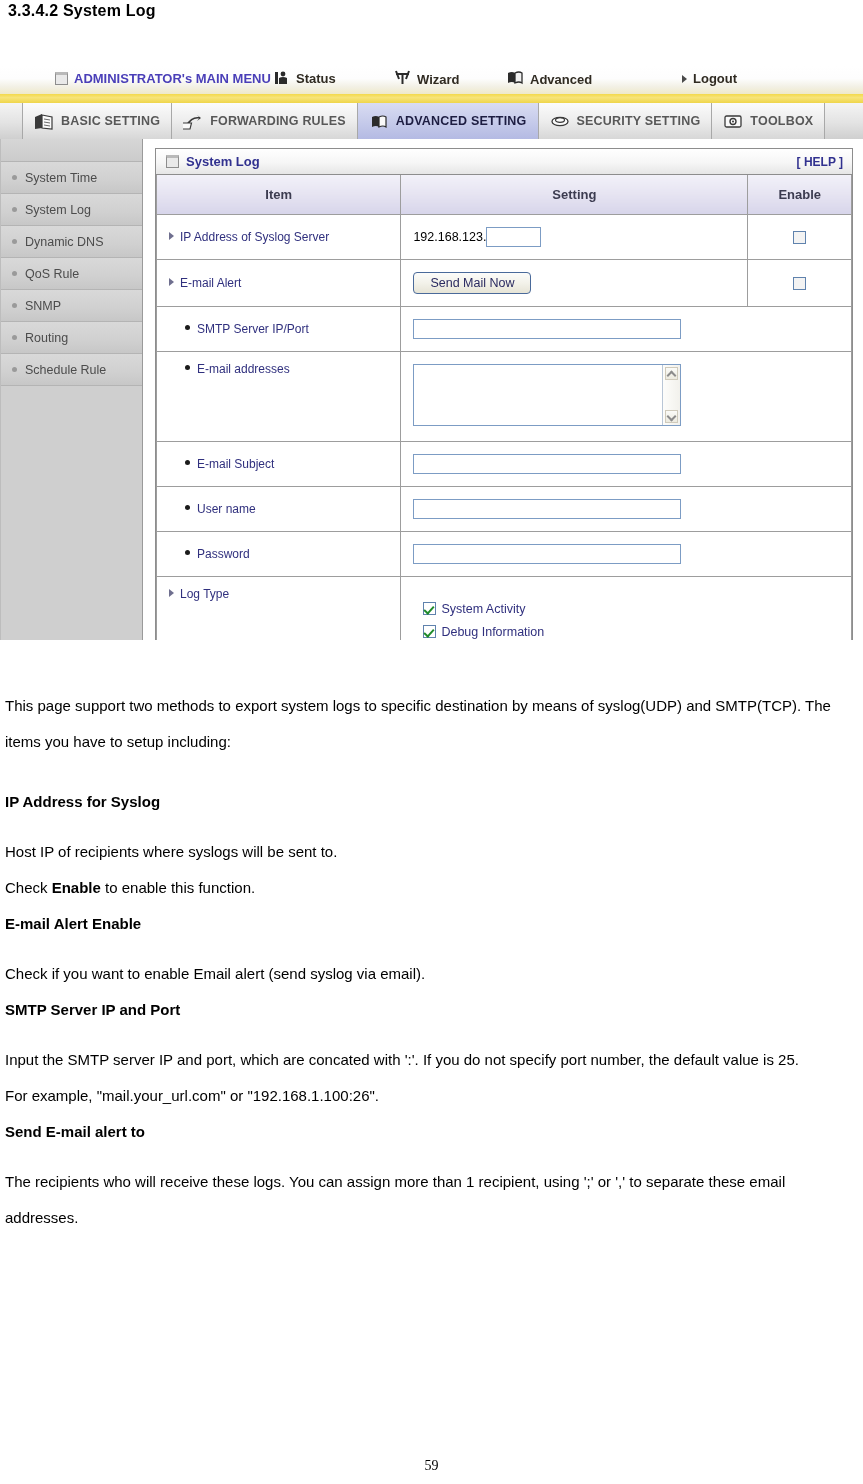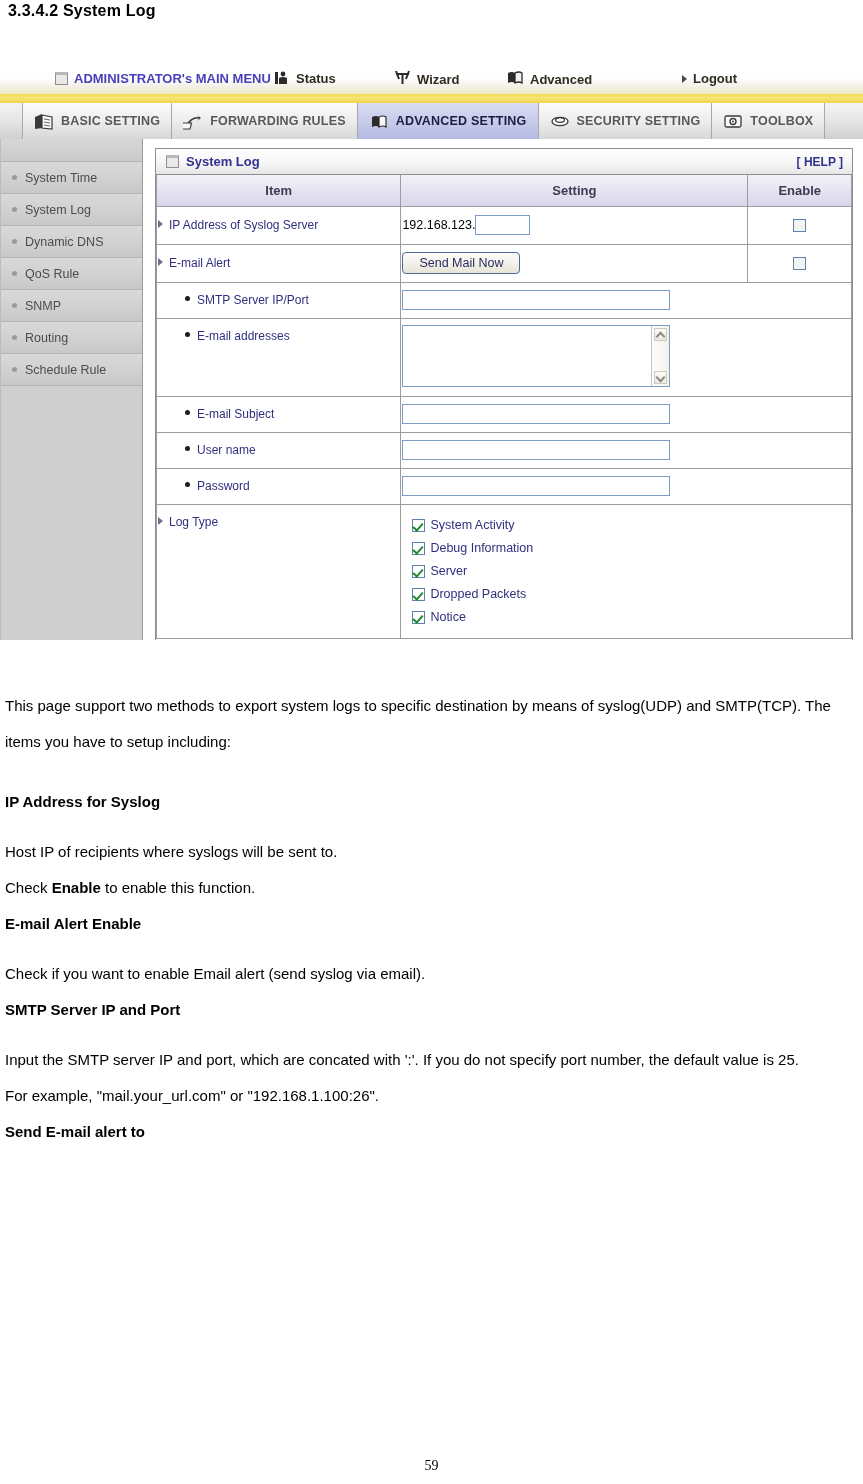--- a/index.html
+++ b/index.html
@@ -201,21 +201,21 @@
   table.settings {
     width: 100%;
     border-collapse: collapse;
     table-layout: fixed;
     font-size: 12.5px;
   }
   table.settings td, table.settings th {
     border: 1px solid #9d9d9d;
     border-top: none;
     box-sizing: border-box;
-    padding: 1px;
+    padding: 12px;
   }
   .col-item { width: 243px; }
   .col-setting { width: 345px; }
   .col-enable { width: 103px; }
 
   th.hdr {
     height: 31px;
     background: linear-gradient(to bottom,#f2f1f9 0%, #e7e5f2 45%, #d7d5ea 100%);
     font-size: 13px;
     font-weight: bold;
@@ -647,15 +647,16 @@
 
   <h4 class="spaced">IP Address for Syslog</h4>
   <p>Host IP of recipients where syslogs will be sent to.</p>
   <p><span>Check </span><b>Enable</b><span> to enable this function.</span></p>
   <h4>E-mail Alert Enable</h4>
   <p style="margin-top:14px">Check if you want to enable Email alert (send syslog via email).</p>
   <h4>SMTP Server IP and Port</h4>
   <p style="margin-top:14px">Input the SMTP server IP and port, which are concated with ':'. If you do not specify port number, the default value is 25.</p>
   <p>For example, "mail.your_url.com" or "192.168.1.100:26".</p>
   <h4>Send E-mail alert to</h4>
+  <p style="margin-top:14px">The recipients who will receive these logs. You can assign more than 1 recipient, using ';' or ',' to separate these email addresses.</p>
 </div>
 
 <div class="page-no">59</div>
 
 </body></html>

